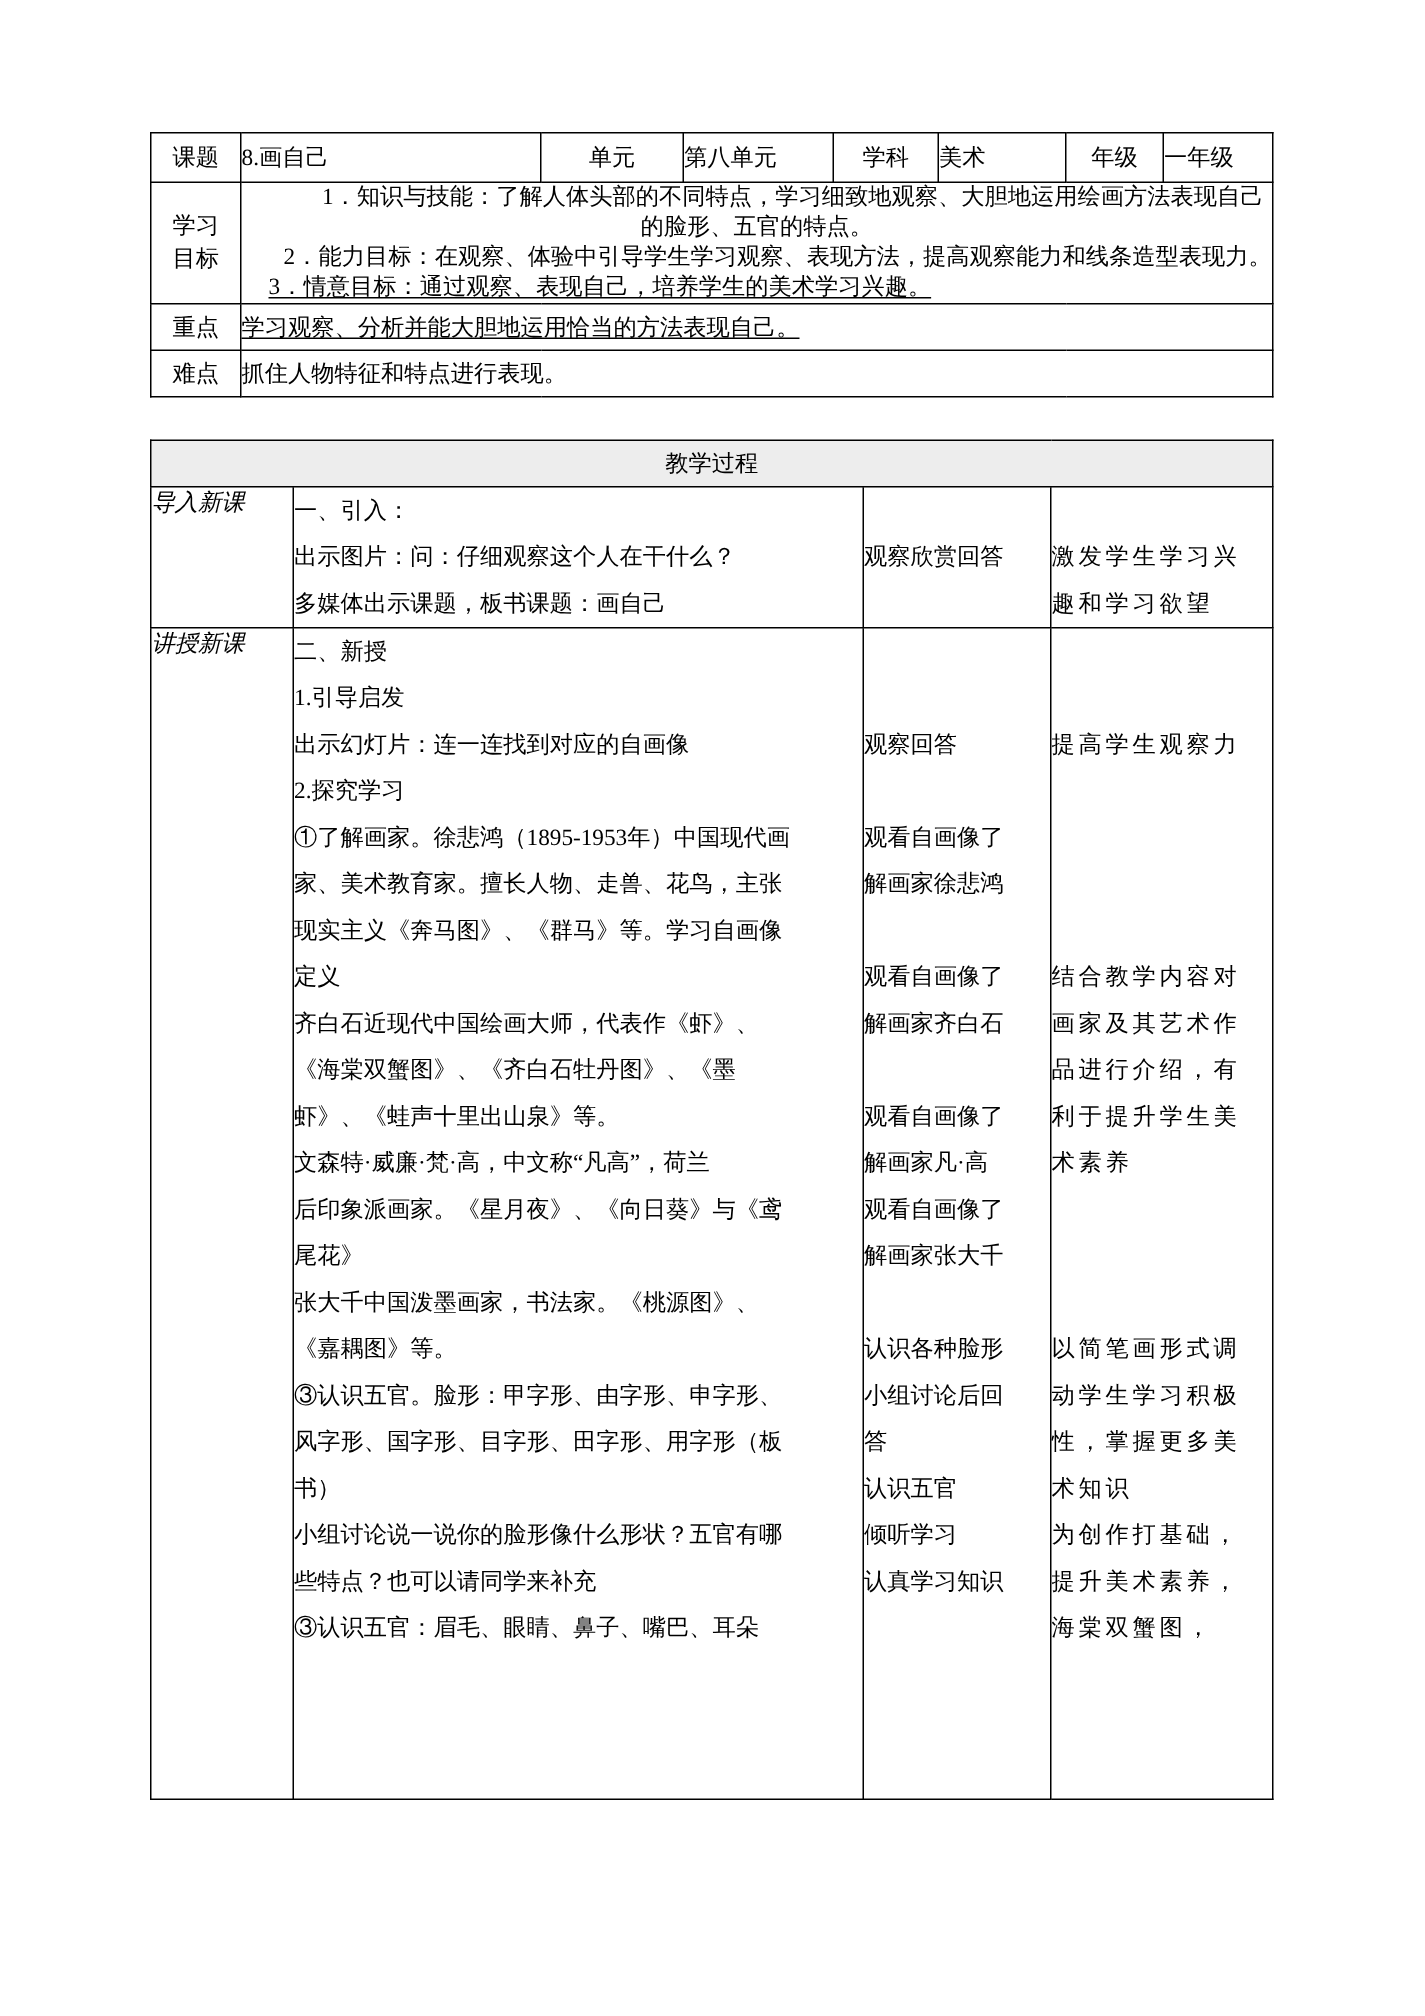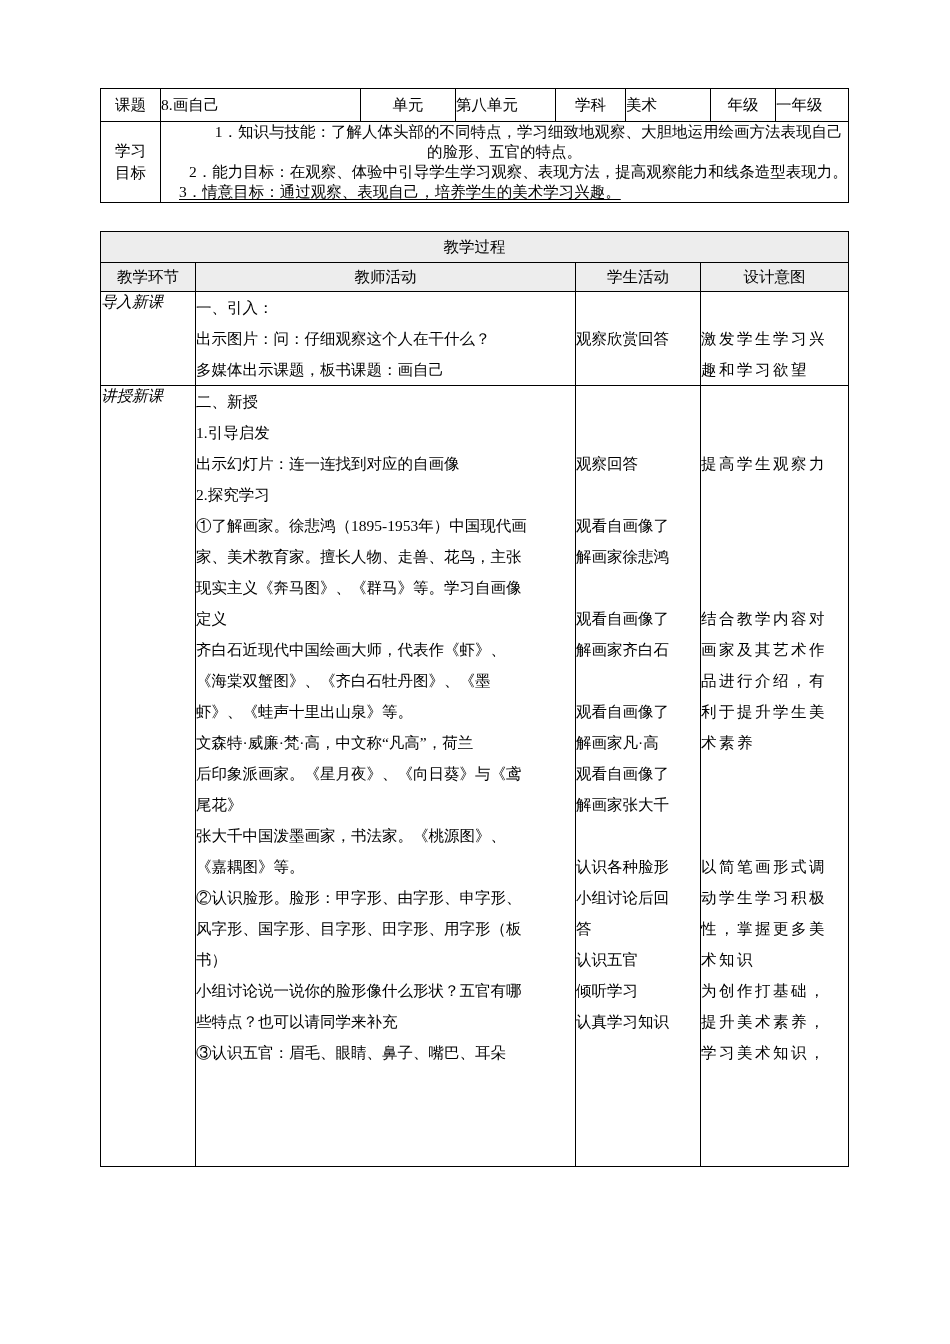--- a/index.html
+++ b/index.html
@@ -69,39 +69,41 @@
     <tr class="r2">
       <td class="lbl goals-lbl">
         <span>学习目标</span>
       </td>
       <td class="goals-cell" colspan="7">
         <p class="goal g1">1．知识与技能：了解人体头部的不同特点，学习细致地观察、大胆地运用绘画方法表现自己的脸形、五官的特点。</p>
         <p class="goal g2">2．能力目标：在观察、体验中引导学生学习观察、表现方法，提高观察能力和线条造型表现力。</p>
         <p class="goal g3 u">3．情意目标：通过观察、表现自己，培养学生的美术学习兴趣。</p>
       </td>
     </tr>
+    <tr class="r3">
+      <td class="lbl">重点</td>
+      <td class="val u" colspan="7">学习观察、分析并能大胆地运用恰当的方法表现自己。</td>
+    </tr>
+    <tr class="r4">
+      <td class="lbl">难点</td>
+      <td class="val" colspan="7">抓住人物特征和特点进行表现。</td>
+    </tr>
   </tbody>
     </table>
 
   <table class="tbl proc-tbl">
     <colgroup>
       <col style="width:95px">
         <col style="width:380px">
         <col style="width:125px">
         <col style="width:148px">
     </colgroup>
     <tbody>
         <tr class="pt-title">
       <td class="gray" colspan="4">教学过程</td>
-    </tr>
-    <tr class="pt-head">
-      <td class="gray">教学环节</td>
-      <td class="gray">教师活动</td>
-      <td class="gray">学生活动</td>
-      <td class="gray">设计意图</td>
     </tr>
     <tr>
       <td class="stage-cell">导入新课</td>
       <td class="teacher-cell">
         <div class="lines">
               <div class="tline">一、引入：</div>
               <div class="tline">出示图片：问：仔细观察这个人在干什么？</div>
               <div class="tline">多媒体出示课题，板书课题：画自己</div>
             </div>
       </td>
@@ -132,21 +134,21 @@
               <div class="tline">现实主义《奔马图》、《群马》等。学习自画像</div>
               <div class="tline">定义</div>
               <div class="tline">齐白石近现代中国绘画大师，代表作《虾》、</div>
               <div class="tline">《海棠双蟹图》、《齐白石牡丹图》、《墨</div>
               <div class="tline">虾》、《蛙声十里出山泉》等。</div>
               <div class="tline">文森特·威廉·梵·高，中文称“凡高”，荷兰</div>
               <div class="tline">后印象派画家。《星月夜》、《向日葵》与《鸢</div>
               <div class="tline">尾花》</div>
               <div class="tline">张大千中国泼墨画家，书法家。《桃源图》、</div>
               <div class="tline">《嘉耦图》等。</div>
-              <div class="tline">②认识脸形。脸形：甲字形、由字形、申字形、</div>
+              <div class="tline">③认识五官。脸形：甲字形、由字形、申字形、</div>
               <div class="tline">风字形、国字形、目字形、田字形、用字形（板</div>
               <div class="tline">书）</div>
               <div class="tline">小组讨论说一说你的脸形像什么形状？五官有哪</div>
               <div class="tline">些特点？也可以请同学来补充</div>
               <div class="tline">③认识五官：眉毛、眼睛、鼻子、嘴巴、耳朵</div>
             </div>
       </td>
       <td class="cell-pad">
         <div class="lines tall">
               <div class="tline">&nbsp;</div>
@@ -189,20 +191,20 @@
               <div class="tline">术素养</div>
               <div class="tline">&nbsp;</div>
               <div class="tline">&nbsp;</div>
               <div class="tline">&nbsp;</div>
               <div class="tline">以简笔画形式调</div>
               <div class="tline">动学生学习积极</div>
               <div class="tline">性，掌握更多美</div>
               <div class="tline">术知识</div>
               <div class="tline">为创作打基础，</div>
               <div class="tline">提升美术素养，</div>
-              <div class="tline">学习美术知识，</div>
+              <div class="tline">海棠双蟹图，</div>
             </div>
       </td>
     </tr>
   </tbody>
     </table>
 
 </div>
 
 </body></html>

